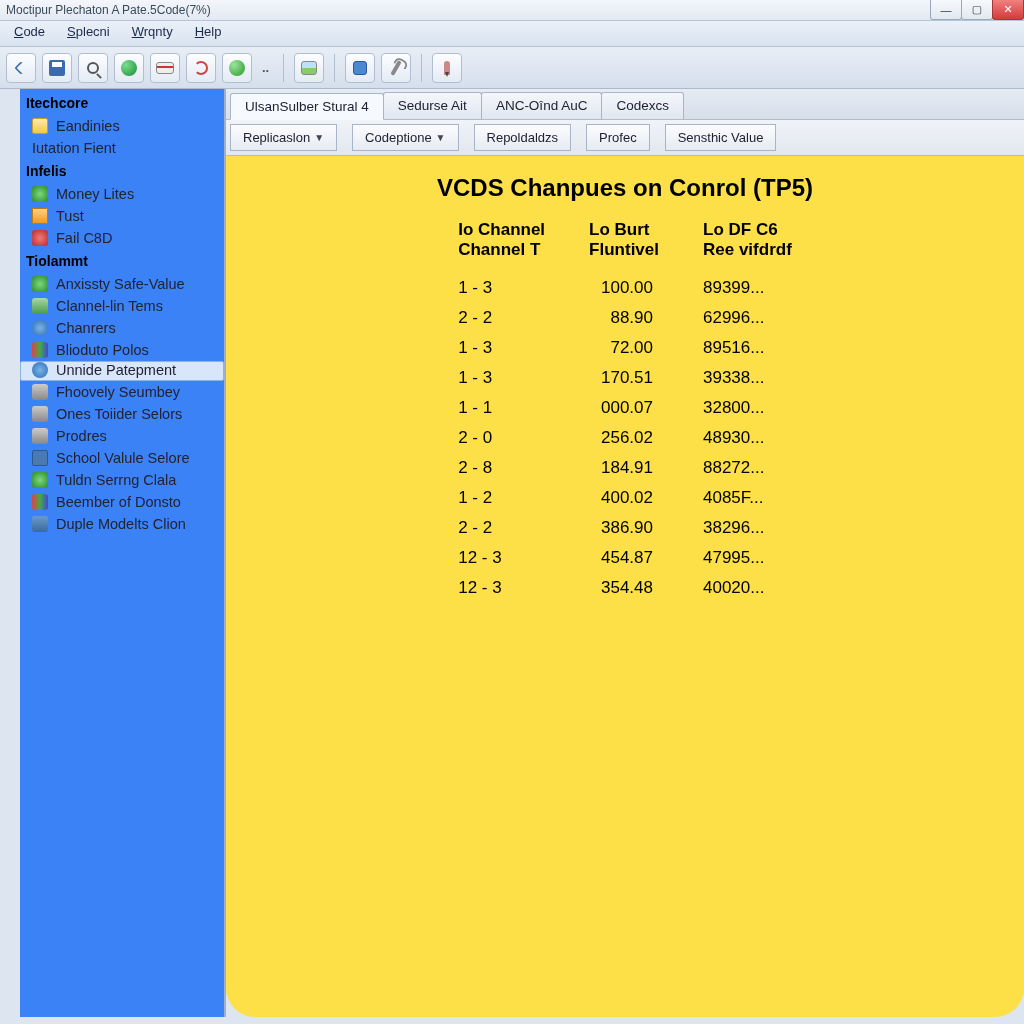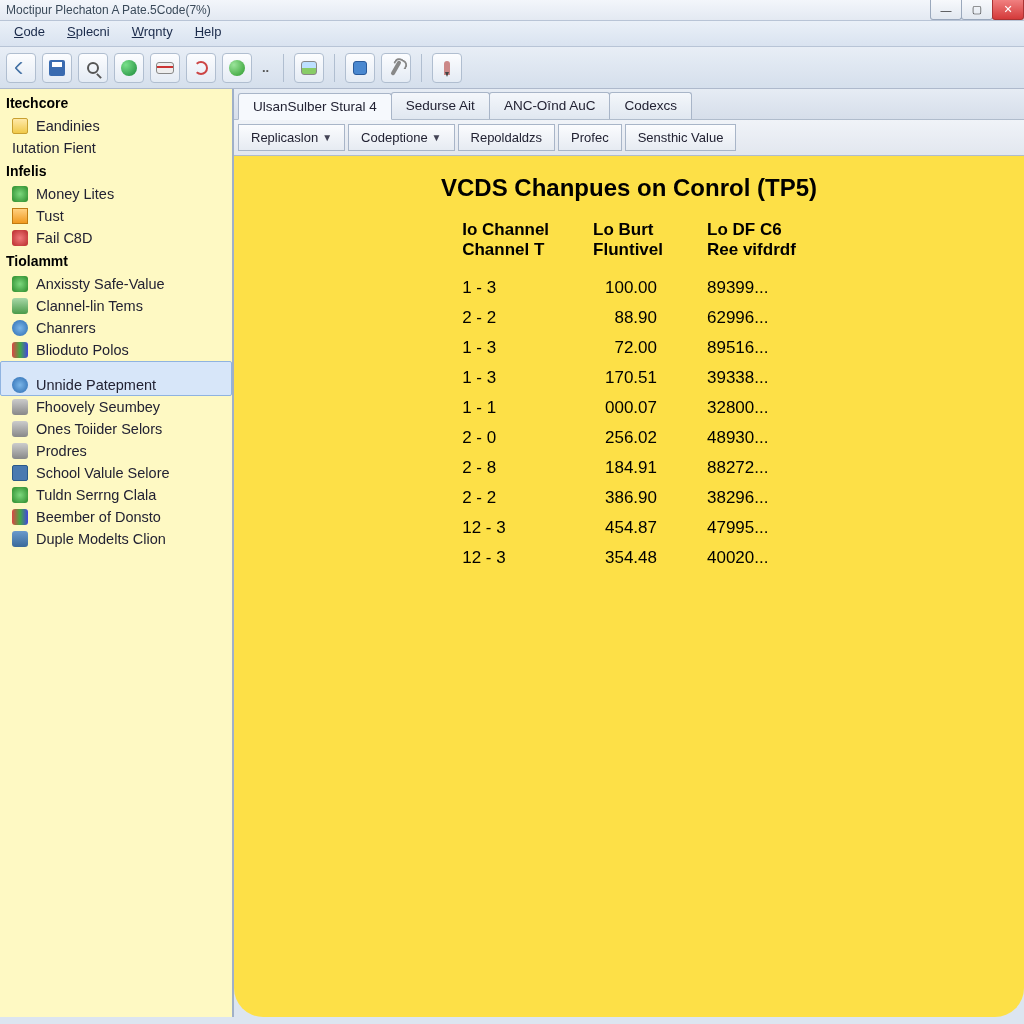--- a/index.html
+++ b/index.html
@@ -39,24 +39,24 @@
 .ico-blue { width:14px;height:14px;background:#4a88d0;border:1px solid #2a5a9a;}
 .ico-wrench { width:4px;height:16px;background:#888;transform:rotate(30deg);border-radius:2px;position:relative;}
 .ico-wrench::before{content:'';position:absolute;top:-3px;left:-3px;width:10px;height:6px;border:2px solid #888;border-bottom:none;border-radius:6px 6px 0 0;}
 .ico-pin { width:6px;height:14px;background:#c88;border-radius:3px 3px 0 0;position:relative;}
 .ico-pin::after{content:'';position:absolute;bottom:-4px;left:1px;width:0;height:0;border:2px solid transparent;border-top:5px solid #444;}
 
 
 .main { display: flex; height: calc(1024px - 28px - 26px - 42px); }
 
 
-.sidebar { width: 234px; background: #fef9c3; border-right: 2px solid #9fb0c8; overflow-y:auto; padding: 2px 0; }
+.sidebar { width: 206px; background: #3b82f6; border-right: 2px solid #9fb0c8; overflow-y:auto; padding: 2px 0; margin-left: 20px; }
 .tree-header { font-weight:bold; color:#000; padding: 4px 6px; font-size:14px; }
 .tree-item { display:flex; align-items:center; padding: 3px 4px 3px 12px; color:#223; font-size:14.5px; cursor:default; gap:8px; white-space:nowrap; }
-.tree-item.selected { background:#d7e6f9; border:1px solid #8fb3e0; border-radius:2px; padding:15px 3px 2px 11px; }
+.tree-item.selected { background:#d7e6f9; border:1px solid #8fb3e0; border-radius:2px; padding:0 3px 2px 11px; }
 .tree-ico { width:16px;height:16px; display:inline-block; flex:0 0 16px;}
 .tico-folder{background:linear-gradient(#ffe9a8,#f0c94a);border:1px solid #c9a030;border-radius:2px;}
 .tico-green{background:radial-gradient(#7dd87d,#2a8a2a);border-radius:3px;}
 .tico-orange{background:linear-gradient(#ffd080,#f09a20);border:1px solid #c07a10;}
 .tico-red{background:radial-gradient(#f07a7a,#b82a2a);border-radius:3px;}
 .tico-people{background:linear-gradient(#a8d8a8,#4a9a4a);border-radius:3px;}
 .tico-blue{background:radial-gradient(#7ab5e8,#2a6ab0);border-radius:50%;}
 .tico-gray{background:linear-gradient(#ccc,#888);border-radius:3px;}
 .tico-multi{background:linear-gradient(90deg,#d44,#4a4,#44d);border-radius:3px;}
 .tico-monitor{background:#4a7ab0;border:1px solid #2a5a8a;border-radius:2px;}
@@ -64,21 +64,21 @@
 
 
 .content { flex:1; background:#fde047; display:flex; flex-direction:column;border-radius:29px; }
 
 
 .tabs1 { display:flex; background:linear-gradient(#e6ecf4,#d6deea); border-bottom:1px solid #b0bccc; padding: 3px 4px 0 4px; gap:0; }
 .tab1 { padding:5px 14px; border:1px solid #a8b5c8; border-bottom:none; background:linear-gradient(#f4f7fb,#e0e7f0); margin-right:-1px; font-size:13.5px; color:#223; cursor:default; border-radius:3px 3px 0 0; }
 .tab1.active { background:#f6f9fd; border-bottom:1px solid #f6f9fd; position:relative; top:1px; }
 
 
-.tabs2 { display:flex; background:linear-gradient(#f0f3f8,#e2e7ef); border-bottom:1px solid #b0bccc; padding:4px; gap:4px; }
+.tabs2 { display:flex; background:linear-gradient(#f0f3f8,#e2e7ef); border-bottom:1px solid #b0bccc; padding:4px; gap:16px; }
 .tab2 { padding:5px 12px; border:1px solid #a8b5c8; background:linear-gradient(#fbfcfe,#e6ebf2); margin-right:-1px; font-size:13px; color:#223; cursor:default; display:flex; align-items:center; gap:4px; }
 .tab2 .chev { font-size:10px; color:#445; }
 
 
 .heading { padding: 18px 0 14px 0; text-align:center; font-size:24px; font-weight:bold; color:#000; }
 
 
 .data-table { margin: 0 auto; border-collapse:collapse; font-size:17px;}
 .data-table th { padding: 4px 22px 12px 22px; font-weight:bold; color:#000; text-align:left; line-height:1.2; vertical-align:top;}
 .data-table td { padding:5px 22px; color:#000; }
@@ -285,20 +285,25 @@
             <td class="c1">2 - 0</td>
             <td class="c2">256.02</td>
             <td class="c3">48930...</td>
           </tr>
           <tr>
             <td class="c1">2 - 8</td>
             <td class="c2">184.91</td>
             <td class="c3">88272...</td>
           </tr>
           <tr>
+            <td class="c1">1 - 2</td>
+            <td class="c2">400.02</td>
+            <td class="c3">4085F...</td>
+          </tr>
+          <tr>
             <td class="c1">2 - 2</td>
             <td class="c2">386.90</td>
             <td class="c3">38296...</td>
           </tr>
           <tr>
             <td class="c1">12 - 3</td>
             <td class="c2">454.87</td>
             <td class="c3">47995...</td>
           </tr>
           <tr>

